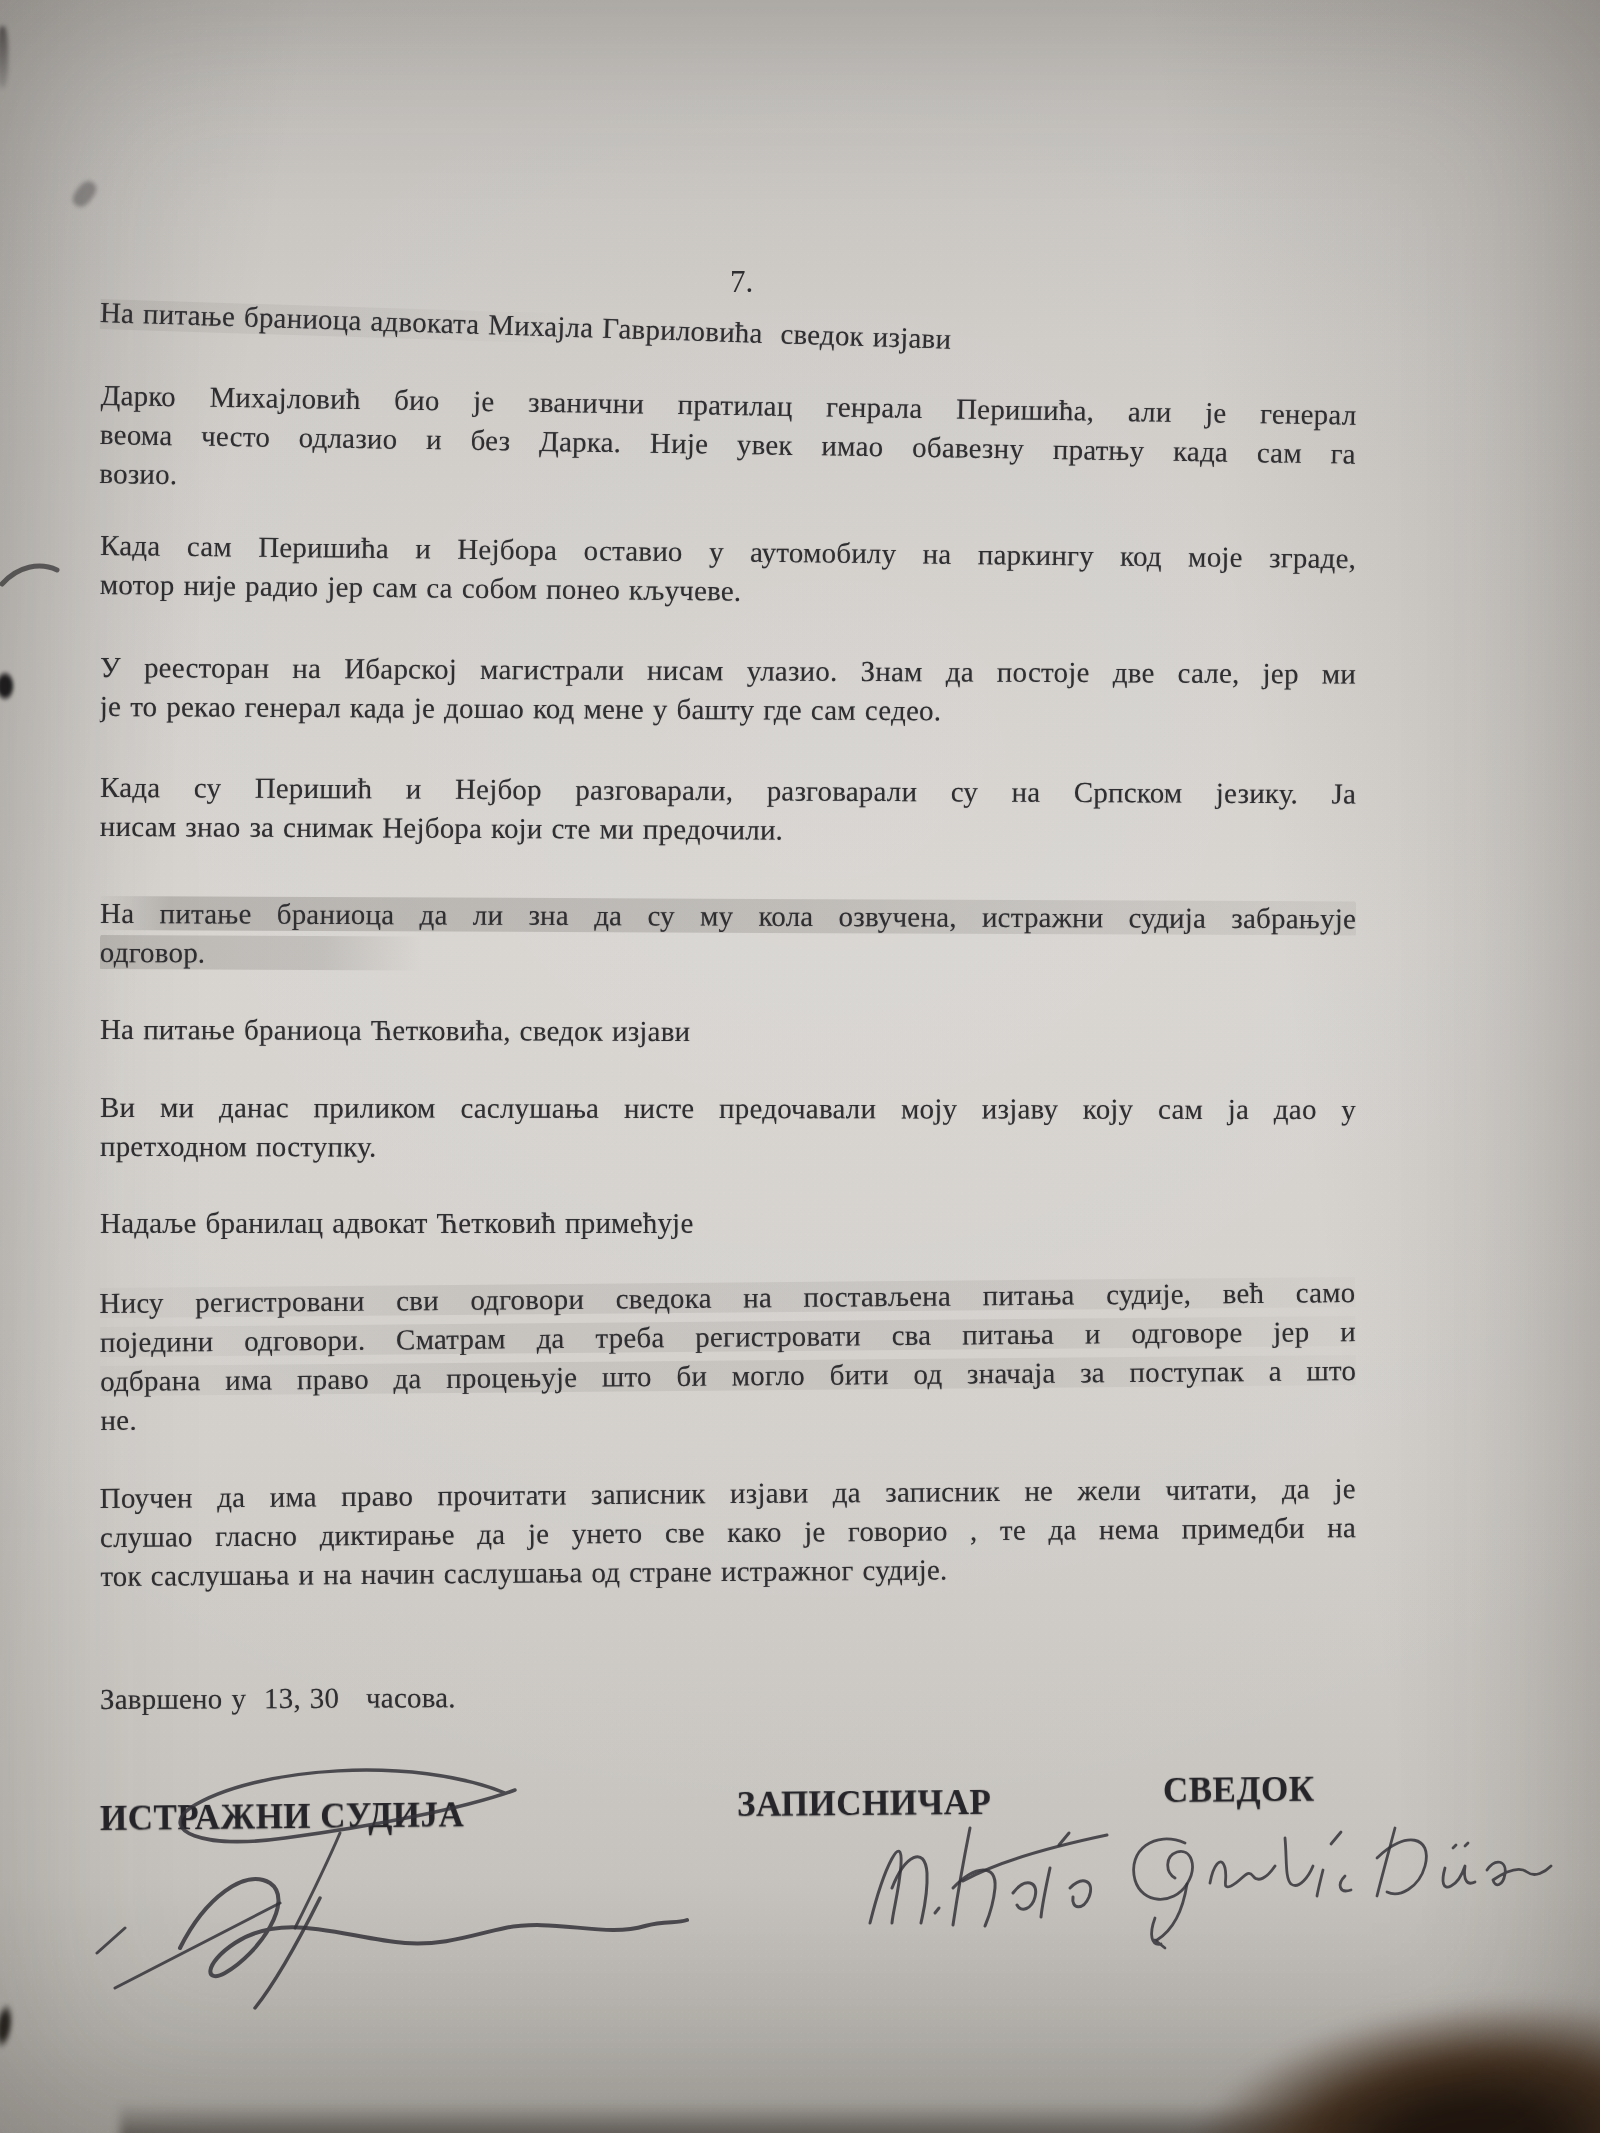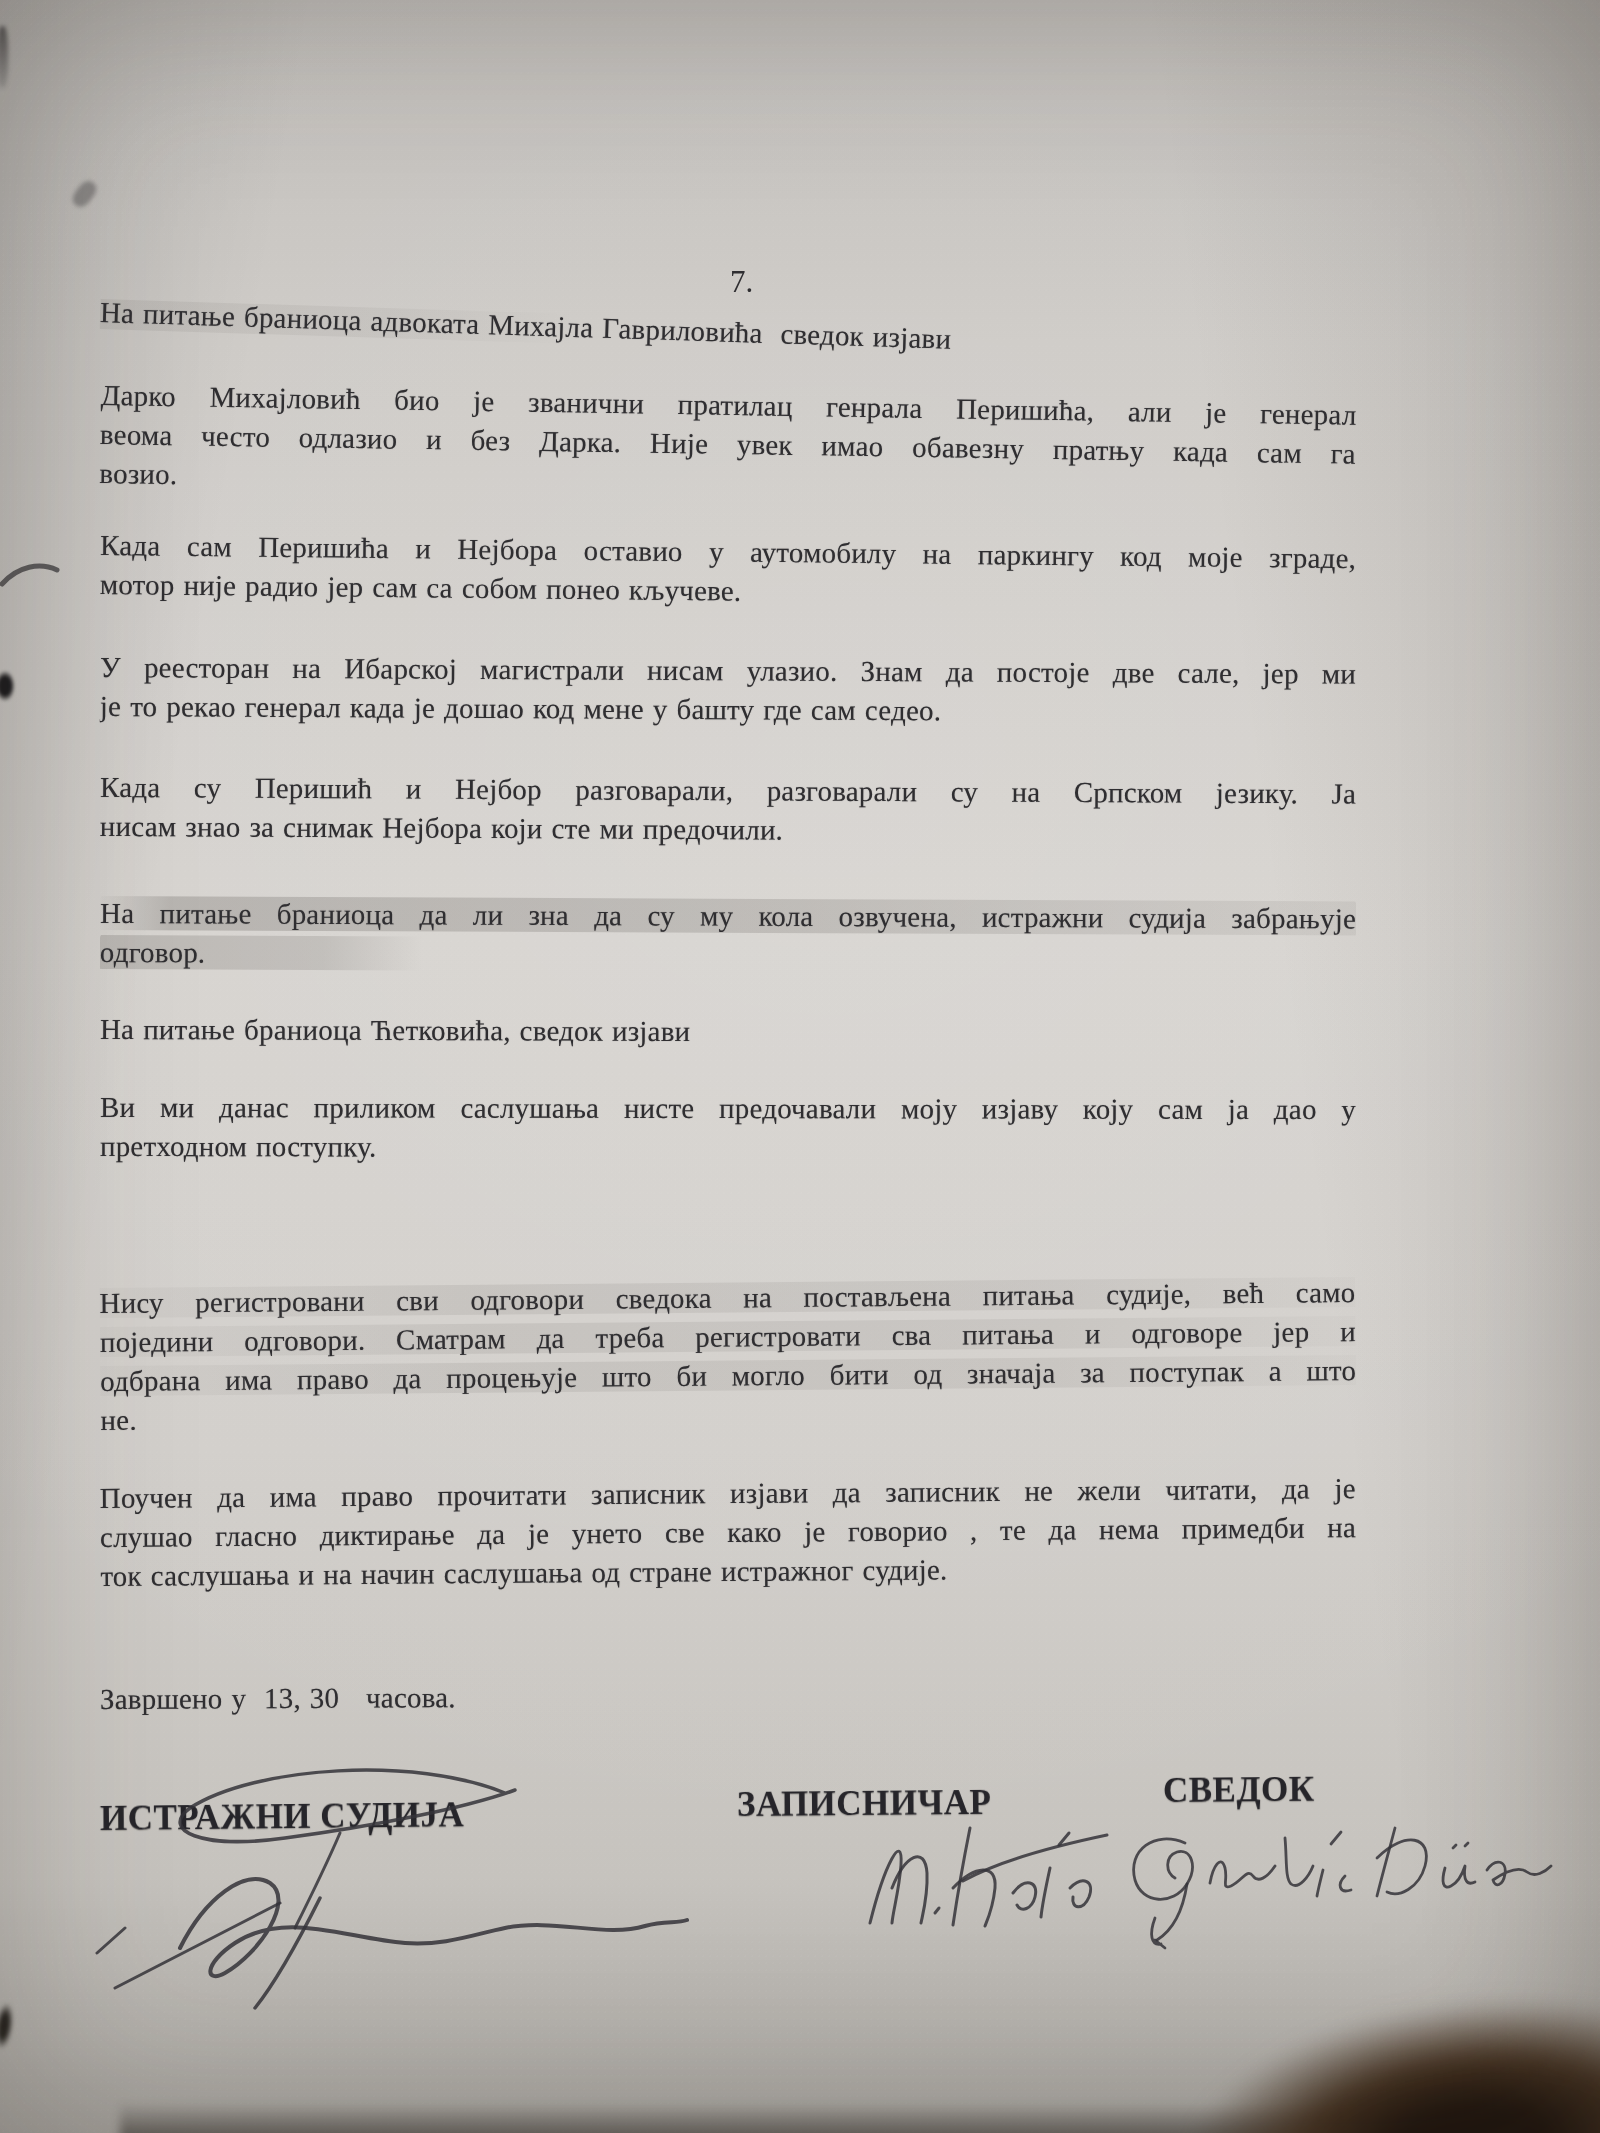--- a/index.html
+++ b/index.html
@@ -83,20 +83,23 @@
       <div class="line just sm-strong">На питање браниоца да ли зна  да су му кола озвучена, истражни судија забрањује</div>
       <div class="line last sm-short">одговор.</div>
     </div>
   <div class="para" style="top:1010px;transform:rotate(0.2deg)">
       <div class="line last">На питање браниоца Ћетковића, сведок изјави</div>
     </div>
   <div class="para" style="top:1088px;transform:rotate(0.1deg)">
       <div class="line just">Ви ми данас приликом саслушања нисте предочавали моју изјаву коју сам ја дао у</div>
       <div class="line last">претходном поступку.</div>
     </div>
+  <div class="para" style="top:1204px;transform:rotate(0deg)">
+      <div class="line last">Надаље бранилац адвокат Ћетковић примећује</div>
+    </div>
   <div class="para" style="top:1284px;transform:rotate(-0.5deg)">
       <div class="line just sm-light">Нису регистровани сви одговори сведока на постављена питања судије, већ само</div>
       <div class="line just sm-light">поједини одговори. Сматрам да треба регистровати сва питања и одговоре јер и</div>
       <div class="line just sm-light">одбрана има право да процењује што би могло бити од значаја за поступак а што</div>
       <div class="line last">не.</div>
     </div>
   <div class="para" style="top:1479px;transform:rotate(-0.45deg)">
       <div class="line just">Поучен да има право прочитати записник изјави да записник не жели читати, да је</div>
       <div class="line just">слушао гласно диктирање да је унето све како је говорио , те да нема примедби на</div>
       <div class="line last">ток саслушања и на начин саслушања од стране истражног судије.</div>

